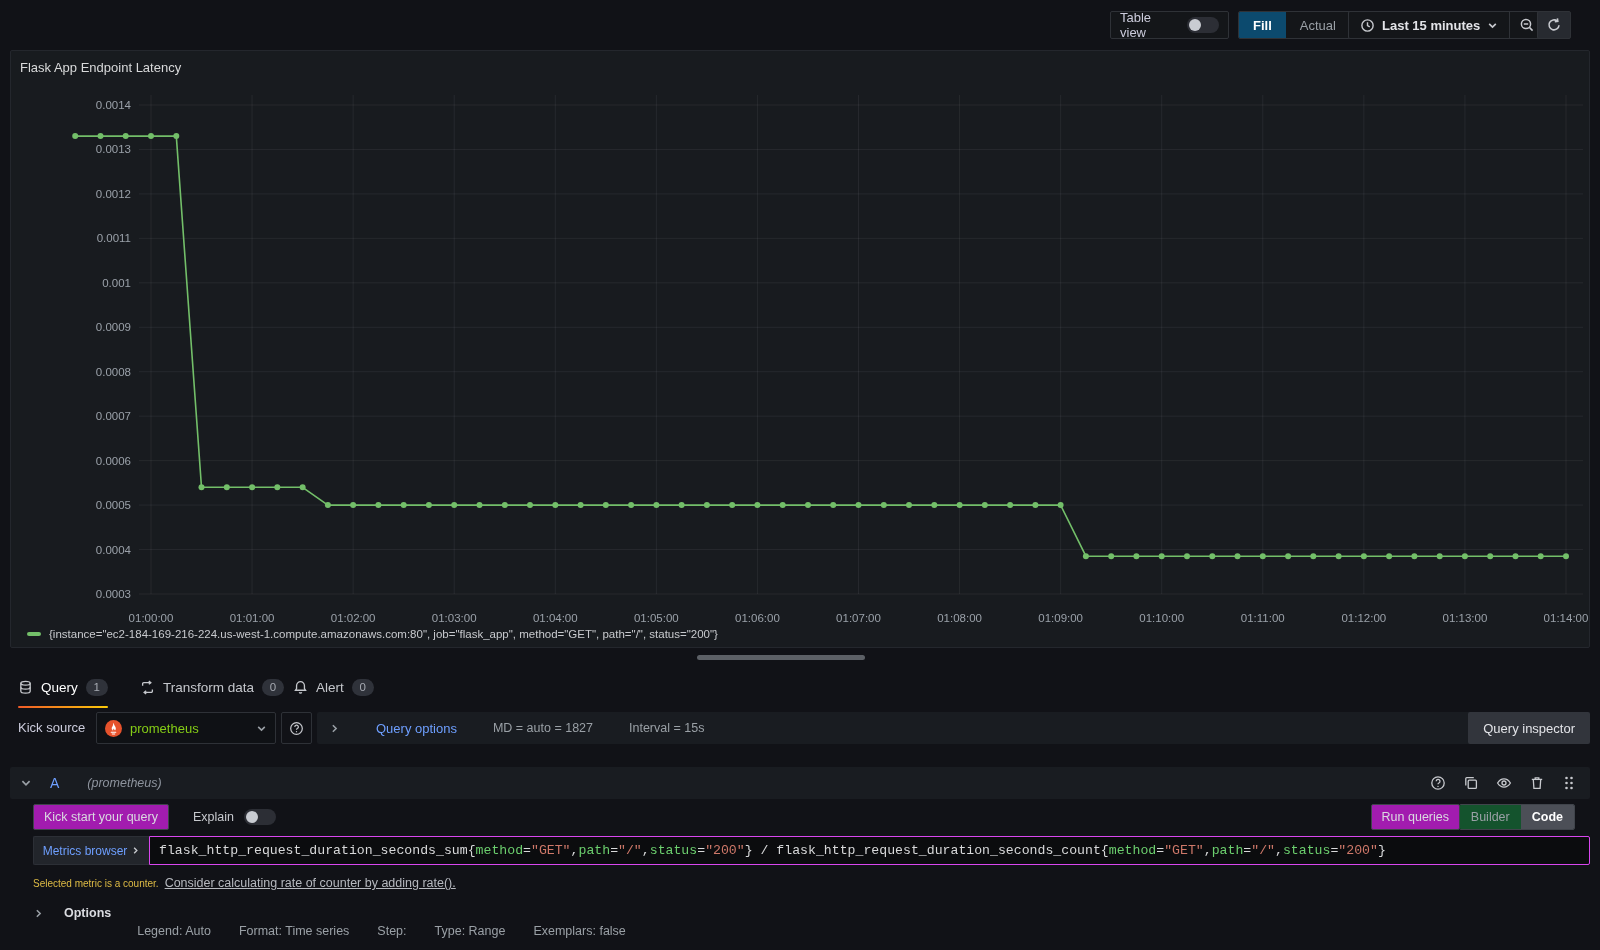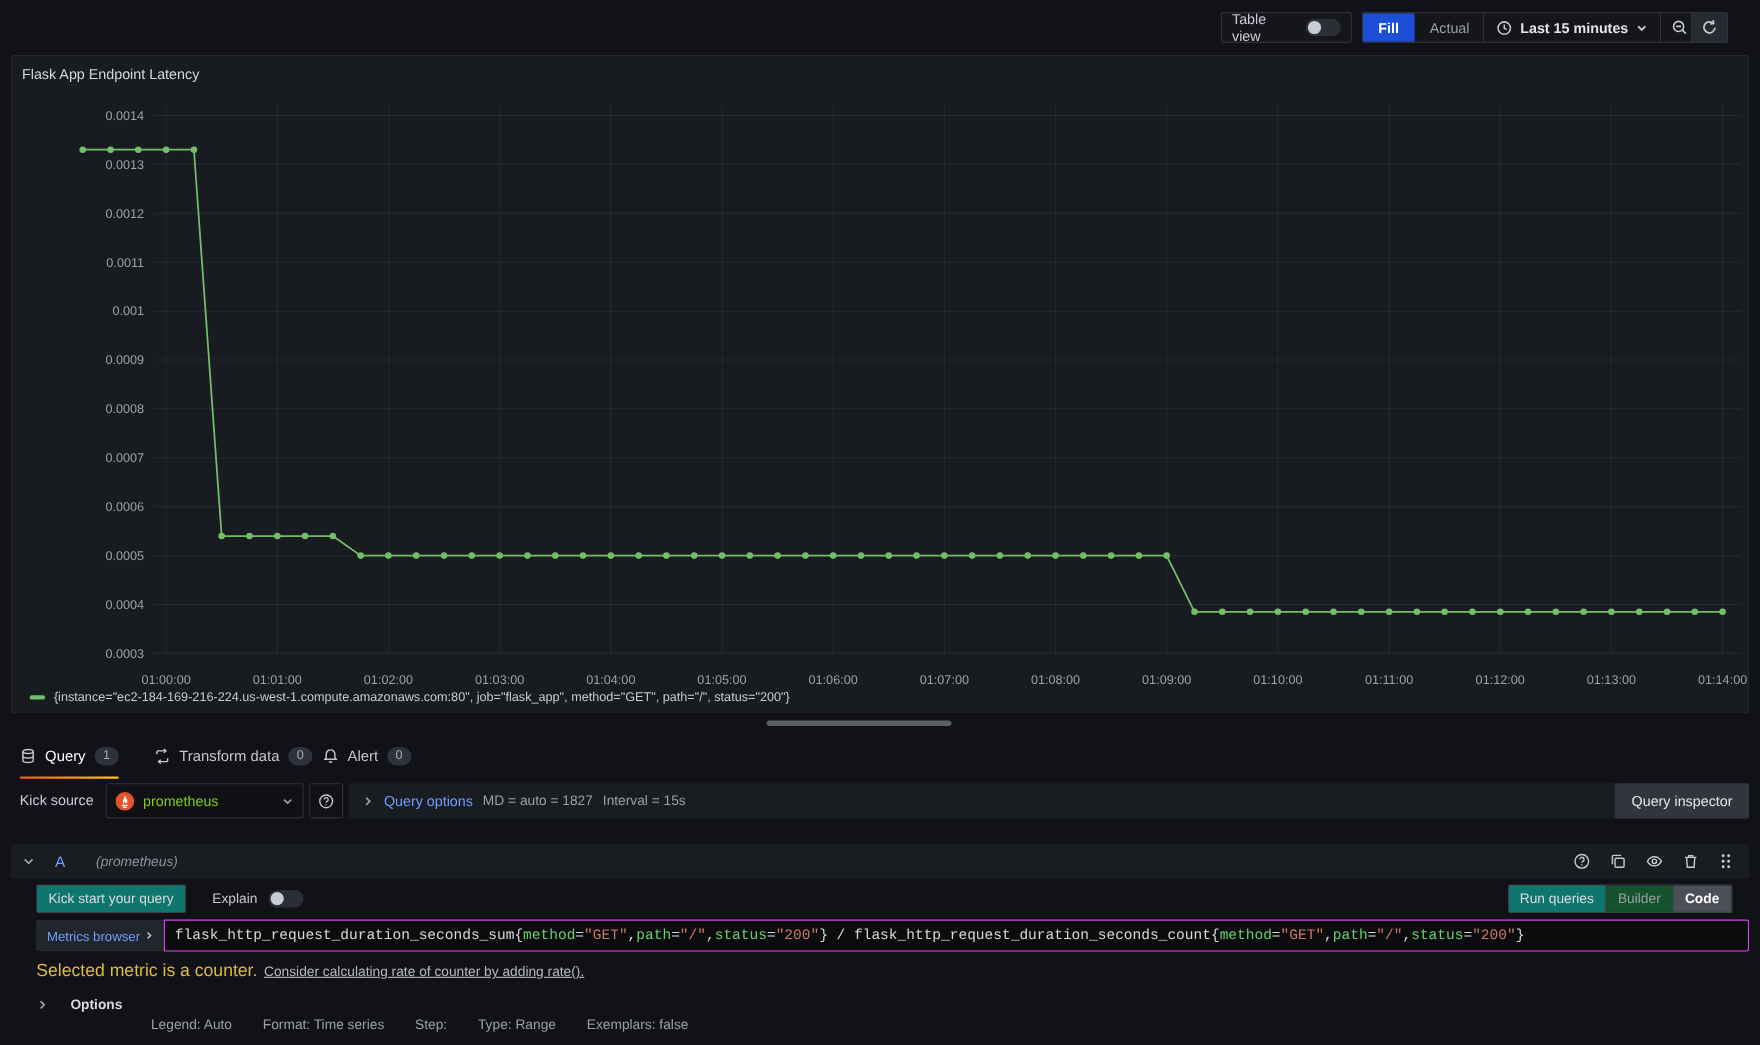--- a/index.html
+++ b/index.html
@@ -8,21 +8,21 @@
 
   
   .tool-group { position:absolute; top:11px; height:28px; border:1px solid #2f3237; border-radius:2px;
     display:flex; align-items:center; background:#141619; }
   .tv-group { left:1110px; width:119px; padding:0 9px; gap:9px; }
   .tv-label { font-size:13px; color:#ccccdc; }
   .toggle { width:32px; height:16px; border-radius:9px; background:#2c2e35; position:relative; cursor:pointer; flex:0 0 auto; }
   .toggle .knob { position:absolute; left:2px; top:2px; width:12px; height:12px; border-radius:50%; background:#c9ccd2; }
   .va-group { left:1238px; overflow:hidden; }
   .seg { height:100%; display:flex; align-items:center; padding:0 14px; font-size:13px; color:#9aa0a6; cursor:pointer; }
-  .seg.active { background:#1d4ed8; color:#ffffff; font-weight:700; }
+  .seg.active { background:#0c4a6e; color:#ffffff; font-weight:700; }
   .time-group { left:1348px; }
   .time-btn { display:flex; align-items:center; gap:7px; padding:0 11px; height:100%; cursor:pointer; }
   .time-label { font-size:13px; font-weight:700; color:#e3e4e8; }
   .icon { display:inline-flex; align-items:center; justify-content:center; color:#c7c9ce; }
   .tg-sep { width:1px; height:100%; background:#2f3237; }
   .sq-btn { width:33px; height:100%; display:flex; align-items:center; justify-content:center; cursor:pointer; }
   .refresh-group { left:1537px; width:34px; justify-content:center; background:#272a30; }
 
   
   .panel { position:absolute; left:10px; top:50px; width:1580px; height:598px;
@@ -50,58 +50,58 @@
 
   
   .ds-row { position:absolute; left:0; top:712px; width:1600px; height:32px; }
   .ds-label { position:absolute; left:18px; top:8px; font-size:13px; font-weight:500; color:#ccccdc; }
   .ds-select { position:absolute; left:96px; top:0; width:180px; height:32px; background:#0f1115;
     border:1px solid #2e3137; border-radius:2px; display:flex; align-items:center; gap:8px; padding:0 8px; cursor:pointer; }
   .ds-select-text { font-size:13px; color:#84cc16; flex:1; }
   .help-btn { position:absolute; left:281px; top:0; width:31px; height:32px; border:1px solid #2e3137;
     border-radius:2px; display:flex; align-items:center; justify-content:center; cursor:pointer; color:#c7c9ce; }
   .qo-strip { position:absolute; left:317px; top:0; width:1273px; height:32px; background:#191c21;
-    border-radius:2px; display:flex; align-items:center; padding:0 0 0 12px; gap:9px; }
+    border-radius:2px; display:flex; align-items:center; padding:0 0 0 12px; gap:36px; }
   .qo-chev { color:#9aa0a6; }
   .qo-label { font-size:13px; font-weight:500; color:#6e9fff; cursor:pointer; }
   .qo-meta { font-size:12.5px; color:#9aa0a6; }
   .qi-btn { margin-left:auto; height:32px; padding:0 15px; background:#32353c; border-radius:2px;
     display:flex; align-items:center; font-size:13px; font-weight:500; color:#e3e4e8; cursor:pointer; }
 
   
   .q-header { position:absolute; left:10px; top:767px; width:1580px; height:32px; background:#191c21;
     border-radius:2px; display:flex; align-items:center; }
   .q-caret { margin-left:10px; color:#9aa0a6; cursor:pointer; }
   .q-ref { margin-left:18px; font-size:14px; font-weight:500; color:#6e9fff; cursor:pointer; }
   .q-ds-hint { margin-left:28px; font-size:12.5px; font-style:italic; color:#8e949e; }
   .q-actions { margin-left:auto; margin-right:14px; display:flex; align-items:center; gap:17px; color:#a6aab2; }
   .q-actions .icon { cursor:pointer; }
 
-  .sec-btn { height:26px; padding:0 10px; background:#0f766e; border:1px solid #40444b; border-radius:2px;
+  .sec-btn { height:26px; padding:0 10px; background:#a21caf; border:1px solid #40444b; border-radius:2px;
     display:inline-flex; align-items:center; font-size:12.5px; font-weight:500; color:#dadbe0; cursor:pointer; }
   .kick-row { position:absolute; left:33px; top:803px; width:1557px; height:28px; display:flex; align-items:center; }
   .explain-label { margin-left:24px; font-size:12.5px; color:#c7c9ce; }
   .kick-row .toggle { margin-left:10px; }
   .run-btn { position:absolute; right:130px; top:1px; }
   .bc-group { position:absolute; right:15px; top:1px; height:26px; display:flex; border-radius:2px; overflow:hidden;
     border:1px solid #40444b; }
   .bc-seg { height:100%; display:flex; align-items:center; padding:0 11px; font-size:12.5px; color:#9aa0a6;
     background:#14532d; cursor:pointer; }
   .bc-seg.active { background:#4c4f57; color:#ffffff; font-weight:700; }
 
   .metrics-row { position:absolute; left:33px; top:836px; width:1557px; height:29px; display:flex; }
   .mb-box { width:116px; background:#22252b; border:1px solid #2c2f36; border-right:none; border-radius:2px 0 0 2px;
     display:flex; align-items:center; justify-content:center; gap:4px; font-size:12px; font-weight:500; color:#6e9fff; cursor:pointer; }
   .q-input { flex:1; background:#0b0c0e; border:1px solid #d946ef; border-radius:0 2px 2px 0;
     display:flex; align-items:center; padding:0 9px; font-family:"Liberation Mono", monospace; font-size:13.2px;
     white-space:pre; overflow:hidden; cursor:text; }
   .q-p { color:#d8d9da; } .q-l { color:#6ccf6e; } .q-s { color:#ce7869; }
 
   .warn-row { position:absolute; left:33px; top:874px; height:18px; display:flex; align-items:center; gap:6px; }
-  .warn-strong { font-size:16px; font-weight:500; color:#debb45; }
+  .warn-strong { font-size:10px; font-weight:500; color:#debb45; }
   .warn-link { font-size:12.5px; color:#b6b9bf; text-decoration:underline; cursor:pointer; }
 
   .opts-row { position:absolute; left:33px; top:900px; width:1557px; height:26px; display:flex; align-items:center; gap:26px; }
   .opts-chev { color:#9aa0a6; cursor:pointer; }
   .opts-label { font-size:12.5px; font-weight:700; color:#dadbe0; margin-left:-6px; }
   .opt-item { font-size:12.5px; color:#9aa0a6; }
 
   svg { display:block; }
 </style>
 </head>

